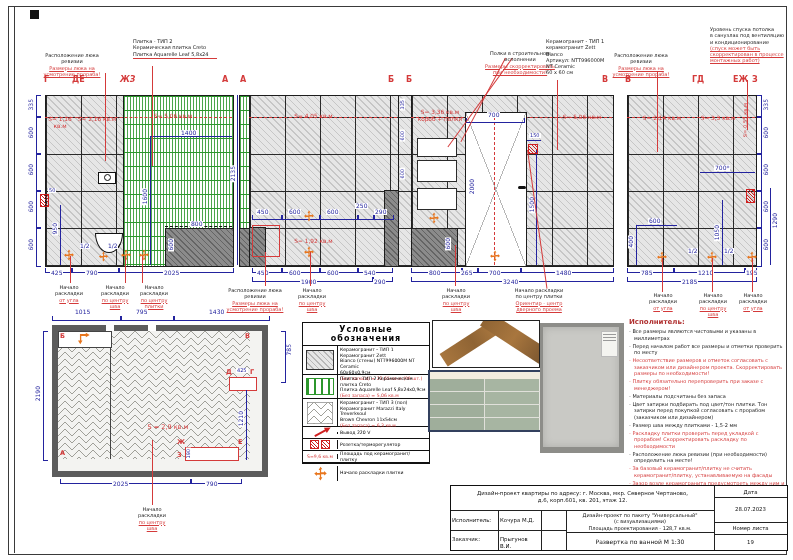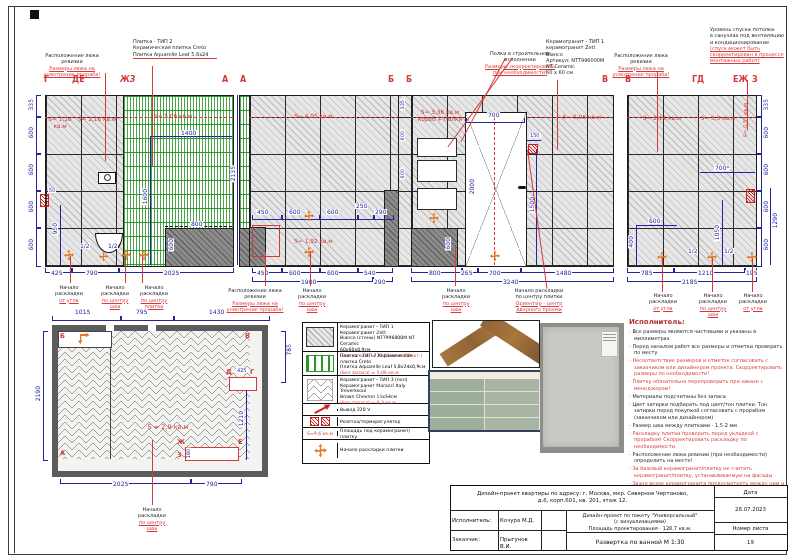--- a/index.html
+++ b/index.html
@@ -395,20 +395,21 @@
   <div class="a area" style="left:138px;top:424px;width:60px;font-size:6.5px;">S = 2,9 кв.м</div>
   <svg class="a" style="left:78px;top:332px;width:13px;height:13px;">
       <use href="#ol"></use>
     </svg>
   <div class="a rl" style="left:152px;top:440px;width:1px;height:65px;"></div>
   <div class="a note" style="left:128px;top:506px;width:48px;"><span>Начало
 раскладки</span><br><span class="r u">по центру
 шва</span></div>
 
   <div class="a" id="legend">
+    <div class="ttl">Условные обозначения</div>
     <div class="row" style="height:28px;">
       <div class="sw">
           <div class="swhatch"></div>
         </div>
       <div class="tx"><span>Керамогранит - ТИП 1 Керамогранит Zett
 Bianco (стены) NTT996000M NT Ceramic
 60x60x0,9см</span><br><span class="r">(Без запаса) = 23,65 кв.м (99 шт.)</span></div>
     </div>
     <div class="row" style="height:23px;">
       <div class="sw">

